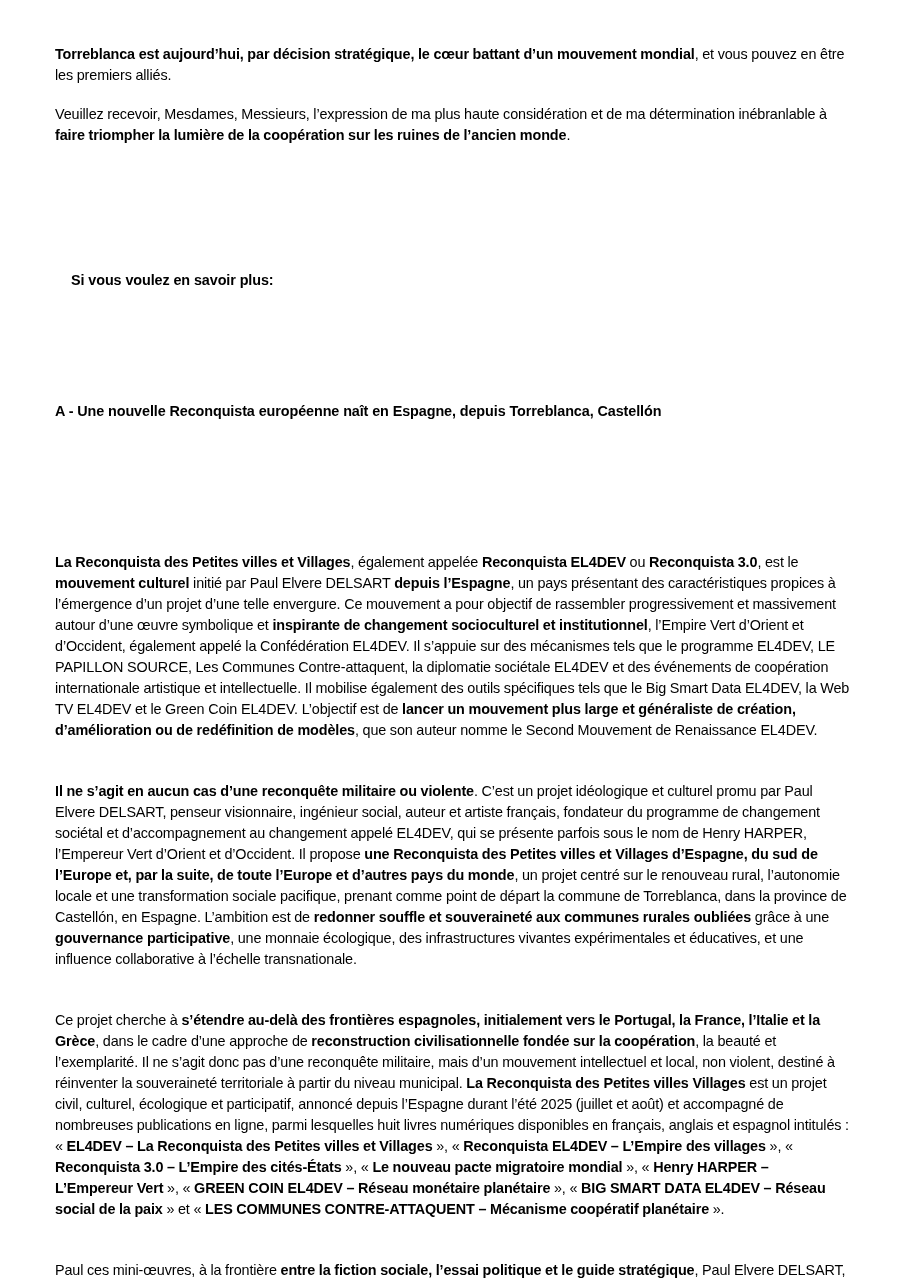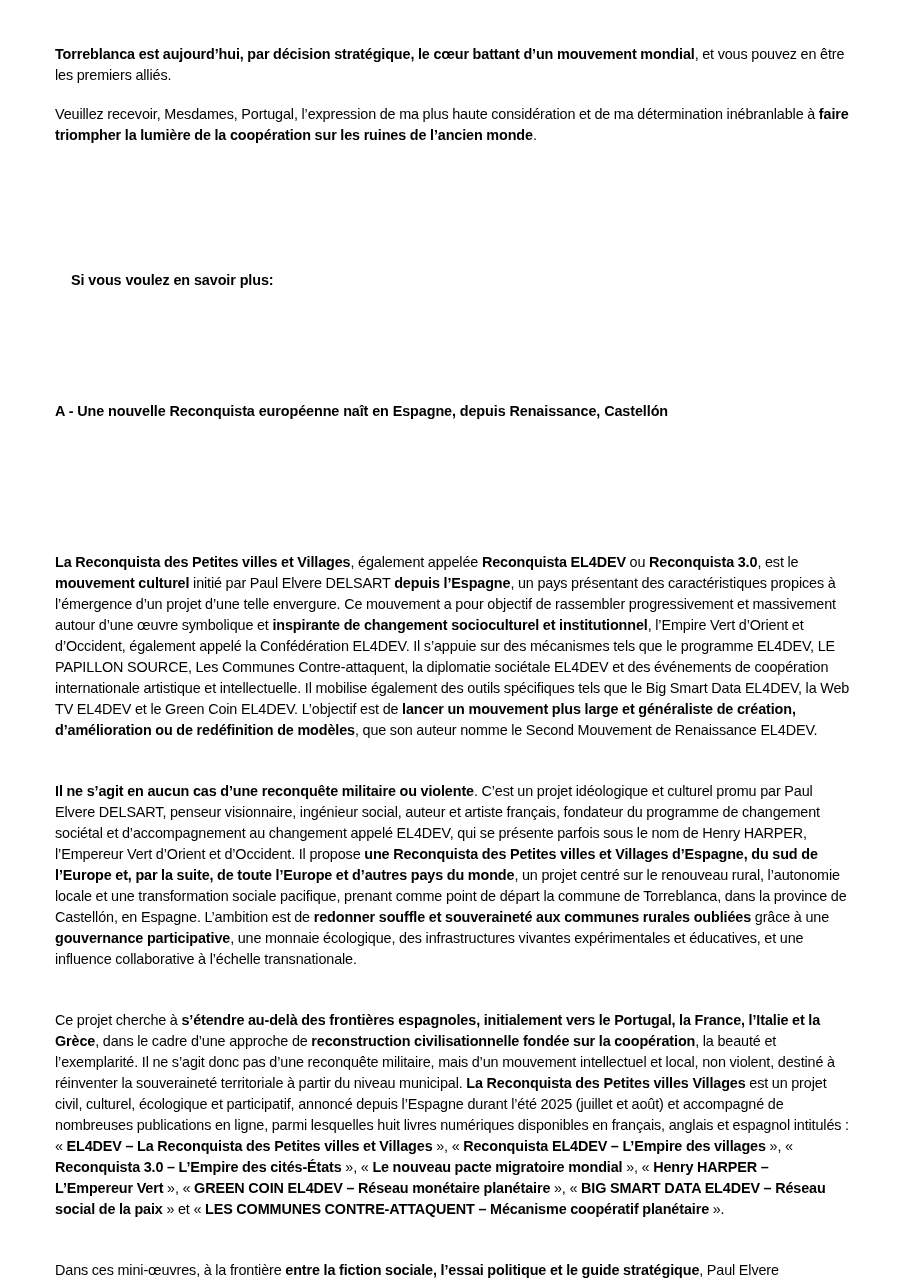--- a/index.html
+++ b/index.html
@@ -58,37 +58,37 @@
   .body-block p.para { margin-bottom: 17px; margin-top: 40px; }
 </style>
 </head>
 <body>
 
 <div class="page">
   <div class="content">
 
     <p class="para"><b>Torreblanca est aujourd’hui, par décision stratégique, le cœur battant d’un mouvement mondial</b><span>, et vous pouvez en être les premiers alliés.</span></p>
 
-    <p class="para"><span>Veuillez recevoir, Mesdames, Portugal, l’expression de ma plus haute considération et de ma détermination inébranlable à </span><b>faire triompher la lumière de la coopération sur les ruines de l’ancien monde</b><span>.</span></p>
+    <p class="para"><span>Veuillez recevoir, Mesdames, Messieurs, l’expression de ma plus haute considération et de ma détermination inébranlable à </span><b>faire triompher la lumière de la coopération sur les ruines de l’ancien monde</b><span>.</span></p>
 
     <div class="spacer-md"></div>
 
     <p class="lead-q">Si vous voulez en savoir plus:</p>
 
     <div class="spacer-lg"></div>
 
-    <p class="heading-a">A - Une nouvelle Reconquista européenne naît en Espagne, depuis Renaissance, Castellón</p>
+    <p class="heading-a">A - Une nouvelle Reconquista européenne naît en Espagne, depuis Torreblanca, Castellón</p>
 
     <div class="spacer-md"></div>
 
     <div class="body-block">
 
       <p class="para"><b>La Reconquista des Petites villes et Villages</b><span>, également appelée </span><b>Reconquista EL4DEV</b><span> ou </span><b>Reconquista 3.0</b><span>, est le </span><b>mouvement culturel</b><span> initié par Paul Elvere DELSART </span><b>depuis l’Espagne</b><span>, un pays présentant des caractéristiques propices à l’émergence d’un projet d’une telle envergure. Ce mouvement a pour objectif de rassembler progressivement et massivement autour d’une œuvre symbolique et </span><b>inspirante de changement socioculturel et institutionnel</b><span>, l’Empire Vert d’Orient et d’Occident, également appelé la Confédération EL4DEV. Il s’appuie sur des mécanismes tels que le programme EL4DEV, LE PAPILLON SOURCE, Les Communes Contre-attaquent, la diplomatie sociétale EL4DEV et des événements de coopération internationale artistique et intellectuelle. Il mobilise également des outils spécifiques tels que le Big Smart Data EL4DEV, la Web TV EL4DEV et le Green Coin EL4DEV. L’objectif est de </span><b>lancer un mouvement plus large et généraliste de création, d’amélioration ou de redéfinition de modèles</b><span>, que son auteur nomme le Second Mouvement de Renaissance EL4DEV.</span></p>
 
       <p class="para"><b>Il ne s’agit en aucun cas d’une reconquête militaire ou violente</b><span>. C’est un projet idéologique et culturel promu par Paul Elvere DELSART, penseur visionnaire, ingénieur social, auteur et artiste français, fondateur du programme de changement sociétal et d’accompagnement au changement appelé EL4DEV, qui se présente parfois sous le nom de Henry HARPER, l’Empereur Vert d’Orient et d’Occident. Il propose </span><b>une Reconquista des Petites villes et Villages d’Espagne, du sud de l’Europe et, par la suite, de toute l’Europe et d’autres pays du monde</b><span>, un projet centré sur le renouveau rural, l’autonomie locale et une transformation sociale pacifique, prenant comme point de départ la commune de Torreblanca, dans la province de Castellón, en Espagne. L’ambition est de </span><b>redonner souffle et souveraineté aux communes rurales oubliées</b><span> grâce à une </span><b>gouvernance participative</b><span>, une monnaie écologique, des infrastructures vivantes expérimentales et éducatives, et une influence collaborative à l’échelle transnationale.</span></p>
 
       <p class="para"><span>Ce projet cherche à </span><b>s’étendre au-delà des frontières espagnoles, initialement vers le Portugal, la France, l’Italie et la Grèce</b><span>, dans le cadre d’une approche de </span><b>reconstruction civilisationnelle fondée sur la coopération</b><span>, la beauté et l’exemplarité. Il ne s’agit donc pas d’une reconquête militaire, mais d’un mouvement intellectuel et local, non violent, destiné à réinventer la souveraineté territoriale à partir du niveau municipal. </span><b>La Reconquista des Petites villes Villages</b><span> est un projet civil, culturel, écologique et participatif, annoncé depuis l’Espagne durant l’été 2025 (juillet et août) et accompagné de nombreuses publications en ligne, parmi lesquelles huit livres numériques disponibles en français, anglais et espagnol intitulés : « </span><b>EL4DEV – La Reconquista des Petites villes et Villages</b><span> », « </span><b>Reconquista EL4DEV – L’Empire des villages</b><span> », « </span><b>Reconquista 3.0 – L’Empire des cités-États</b><span> », « </span><b>Le nouveau pacte migratoire mondial</b><span> », « </span><b>Henry HARPER – L’Empereur Vert</b><span> », « </span><b>GREEN COIN EL4DEV – Réseau monétaire planétaire</b><span> », « </span><b>BIG SMART DATA EL4DEV – Réseau social de la paix</b><span> » et « </span><b>LES COMMUNES CONTRE-ATTAQUENT – Mécanisme coopératif planétaire</b><span> ».</span></p>
 
-      <p class="para"><span>Dans ces mini-œuvres, à la frontière </span><b>entre la fiction sociale, l’essai politique et le guide stratégique</b><span>, Paul Elvere DELSART, également connu sous le nom de Henry HARPER (nom de son avatar), invite le lecteur à une épopée</span></p>
+      <p class="para"><span>Paul ces mini-œuvres, à la frontière </span><b>entre la fiction sociale, l’essai politique et le guide stratégique</b><span>, Paul Elvere DELSART, également connu sous le nom de Henry HARPER (nom de son avatar), invite le lecteur à une épopée</span></p>
 
     </div>
   </div>
 </div>
 
 </body></html>

